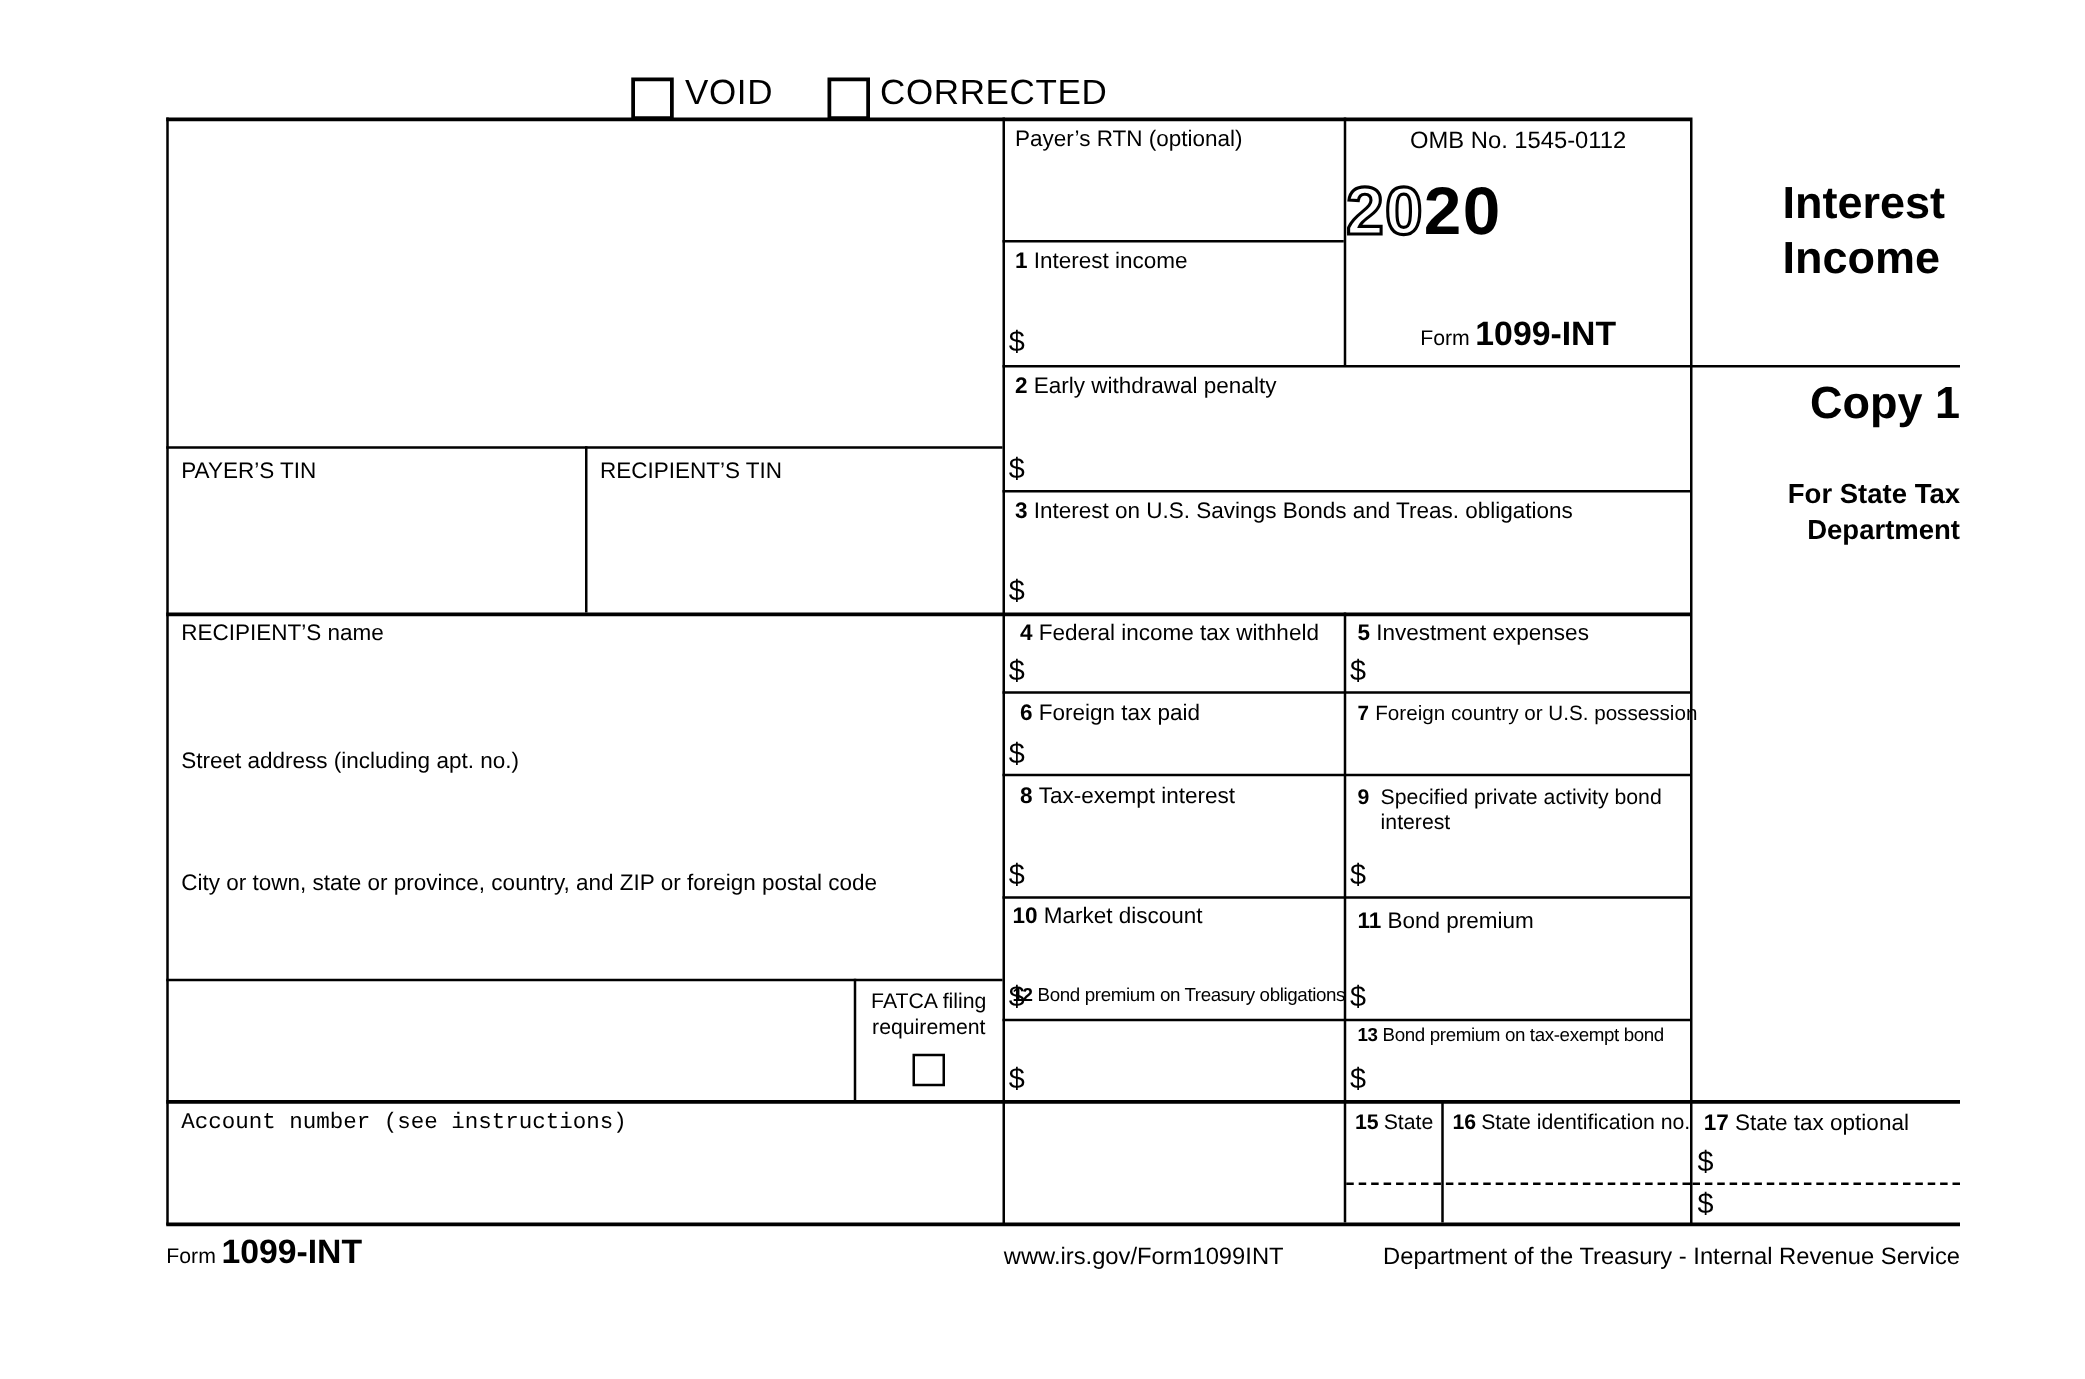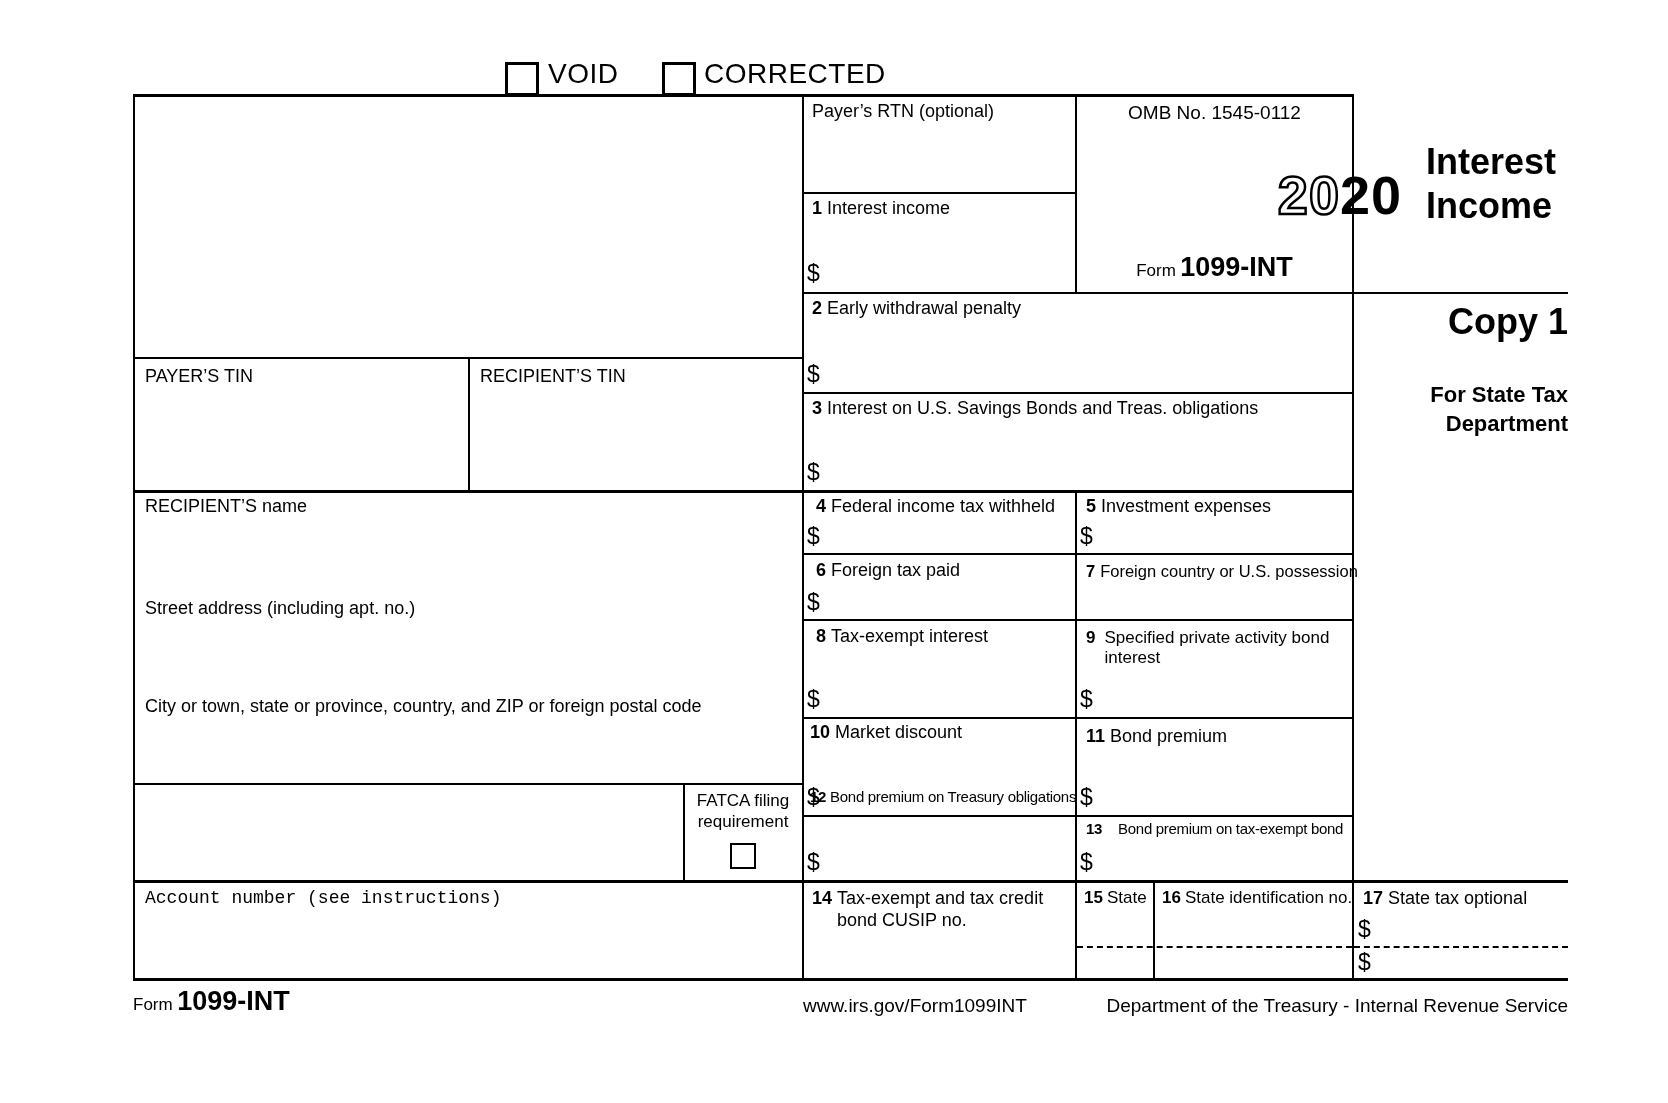--- a/index.html
+++ b/index.html
@@ -11,21 +11,21 @@
   .dash{position:absolute;border-top:2px dashed #000;height:0;background:none;}
   .lbl{position:absolute;font-size:18px;line-height:1.22;}
   .boxlabel{position:absolute;display:flex;gap:5px;font-size:18px;line-height:1.2;}
   .boxlabel .n{font-weight:bold;}
   .nowrap{white-space:nowrap;}
   .ds{position:absolute;font-size:23px;line-height:1;}
   .chk{position:absolute;border:3px solid #000;background:#fff;}
   .field{position:absolute;background:transparent;}
   .hdr-chk-label{position:absolute;font-size:28px;letter-spacing:.5px;}
   .omb{position:absolute;left:1077px;width:275px;text-align:center;font-size:19px;}
-  .year{position:absolute;left:1077px;width:325px;top:164px;text-align:right;
+  .year{position:absolute;left:1077px;width:325px;top:138px;text-align:left;
         font-size:54px;font-weight:bold;letter-spacing:1px;}
   .year .o{color:#fff;-webkit-text-stroke:2.5px #000;}
   .formnum{position:absolute;left:1077px;width:275px;top:252px;text-align:center;}
   .formnum .w{font-size:17px;}
   .formnum .f{font-size:27px;font-weight:bold;}
   .title{position:absolute;left:1426px;top:140px;font-size:36px;font-weight:bold;line-height:1.22;}
   .copy1{position:absolute;left:1368px;width:200px;top:301px;text-align:right;font-size:36px;font-weight:bold;}
   .copyfor{position:absolute;left:1318px;width:250px;top:381px;text-align:right;
            font-size:22px;font-weight:bold;line-height:1.3;}
   .fatca{position:absolute;left:686px;top:790px;width:114px;text-align:center;font-size:17px;line-height:1.25;}
@@ -187,31 +187,27 @@
   </div>
   <div class="ds" style="left:1080px;top:786px;">$</div>
   <div class="field" style="left:1103px;top:774px;width:235px;height:36px;"></div>
 
   <div class="boxlabel sm15" style="left:810px;top:788px;gap:4px;">
     <span class="n">12</span>
     <span class="nowrap">Bond premium on Treasury obligations</span>
   </div>
   <div class="ds" style="left:807px;top:851px;">$</div>
   <div class="field" style="left:830px;top:844px;width:235px;height:30px;"></div>
-  <div class="boxlabel sm15" style="left:1086px;top:820px;gap:16px;">
+  <div class="boxlabel sm15" style="left:1086px;top:820px;gap:4px;">
     <span class="n">13</span>
     <span class="nowrap">Bond premium on tax-exempt bond</span>
   </div>
   <div class="ds" style="left:1080px;top:851px;">$</div>
   <div class="field" style="left:1103px;top:844px;width:235px;height:30px;"></div>
 
-  <div class="boxlabel" style="left:812px;top:888px;width:238px;">
-    <span class="n">14</span>
-    <span>Tax-exempt and tax credit bond CUSIP no.</span>
-  </div>
   <div class="field" style="left:810px;top:935px;width:255px;height:40px;"></div>
   <div class="boxlabel sm17" style="left:1084px;top:888px;gap:4px;">
     <span class="n">15</span>
     <span>State</span>
   </div>
   <div class="field" style="left:1079px;top:912px;width:70px;height:62px;"></div>
   <div class="boxlabel sm17" style="left:1162px;top:888px;gap:4px;">
     <span class="n">16</span>
     <span class="nowrap">State identification no.</span>
   </div>

